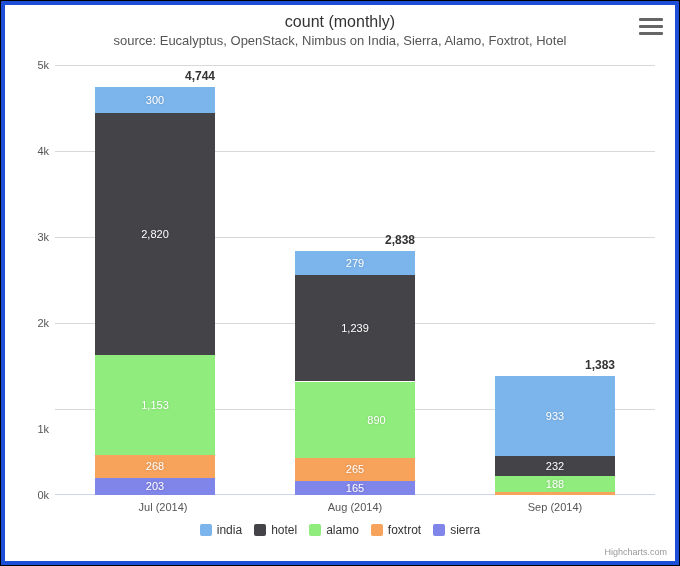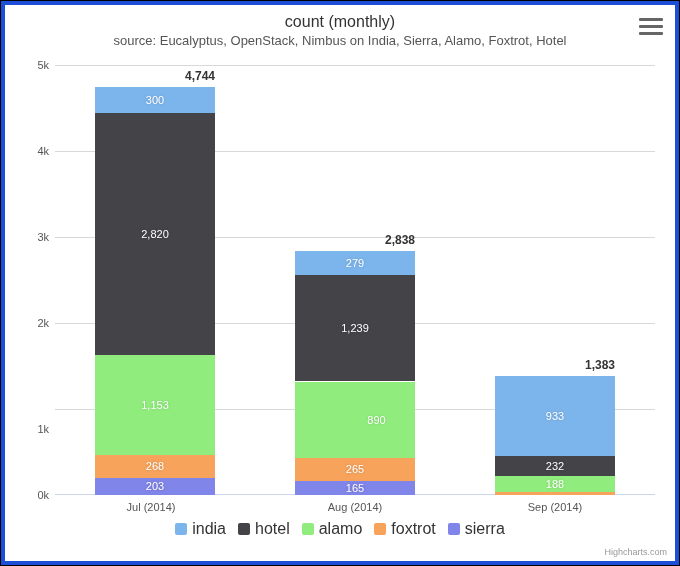--- a/index.html
+++ b/index.html
@@ -109,21 +109,21 @@
     text-align: right;
     font-size: 12px;
     font-weight: bold;
     color: #333;
   }
   .legend {
     position: absolute;
     bottom: 22px;
     width: 100%;
     text-align: center;
-    font-size: 16px;
+    font-size: 12px;
     color: #333;
   }
   .legend-item {
     display: inline-flex;
     align-items: center;
     margin: 0 6px;
     cursor: pointer;
   }
   .legend-sw {
     width: 12px; height: 12px;
@@ -172,21 +172,21 @@
           <div class="seg" style="bottom: 17.458px; height: 23.048px; background: rgb(247, 163, 92);"></div>
           <div class="seg-label" style="bottom: 22.982px;">268</div>
           <div class="seg" style="bottom: 40.506px; height: 99.158px; background: rgb(144, 237, 125);"></div>
           <div class="seg-label" style="bottom: 84.085px;">1,153</div>
           <div class="seg" style="bottom: 139.664px; height: 242.52px; background: rgb(67, 67, 72);"></div>
           <div class="seg-label" style="bottom: 254.924px;">2,820</div>
           <div class="seg" style="bottom: 382.184px; height: 25.8px; background: rgb(124, 181, 236);"></div>
           <div class="seg-label" style="bottom: 389.084px;">300</div>
           <div class="total-label" style="bottom: 411.984px;">4,744</div>
         </div>
-        <div class="xtick" style="left: 96px; margin-top: 31px;">Jul (2014)</div>
+        <div class="xtick" style="left: 108px; margin-top: 31px;">Jul (2014)</div>
         <div class="bar-col" style="left: 240px; width: 120px;">
           <div class="seg" style="bottom: 0px; height: 14.19px; background: rgb(128, 133, 233);"></div>
           <div class="seg-label" style="bottom: 1.095px;">165</div>
           <div class="seg" style="bottom: 14.19px; height: 22.79px; background: rgb(247, 163, 92);"></div>
           <div class="seg-label" style="bottom: 19.585px;">265</div>
           <div class="seg" style="bottom: 36.98px; height: 76.54px; background: rgb(144, 237, 125);"></div>
           <div class="seg-label" style="bottom: 69.25px; padding-left: 43px;">890</div>
           <div class="seg" style="bottom: 113.52px; height: 106.554px; background: rgb(67, 67, 72);"></div>
           <div class="seg-label" style="bottom: 160.797px;">1,239</div>
           <div class="seg" style="bottom: 220.074px; height: 23.994px; background: rgb(124, 181, 236);"></div>

